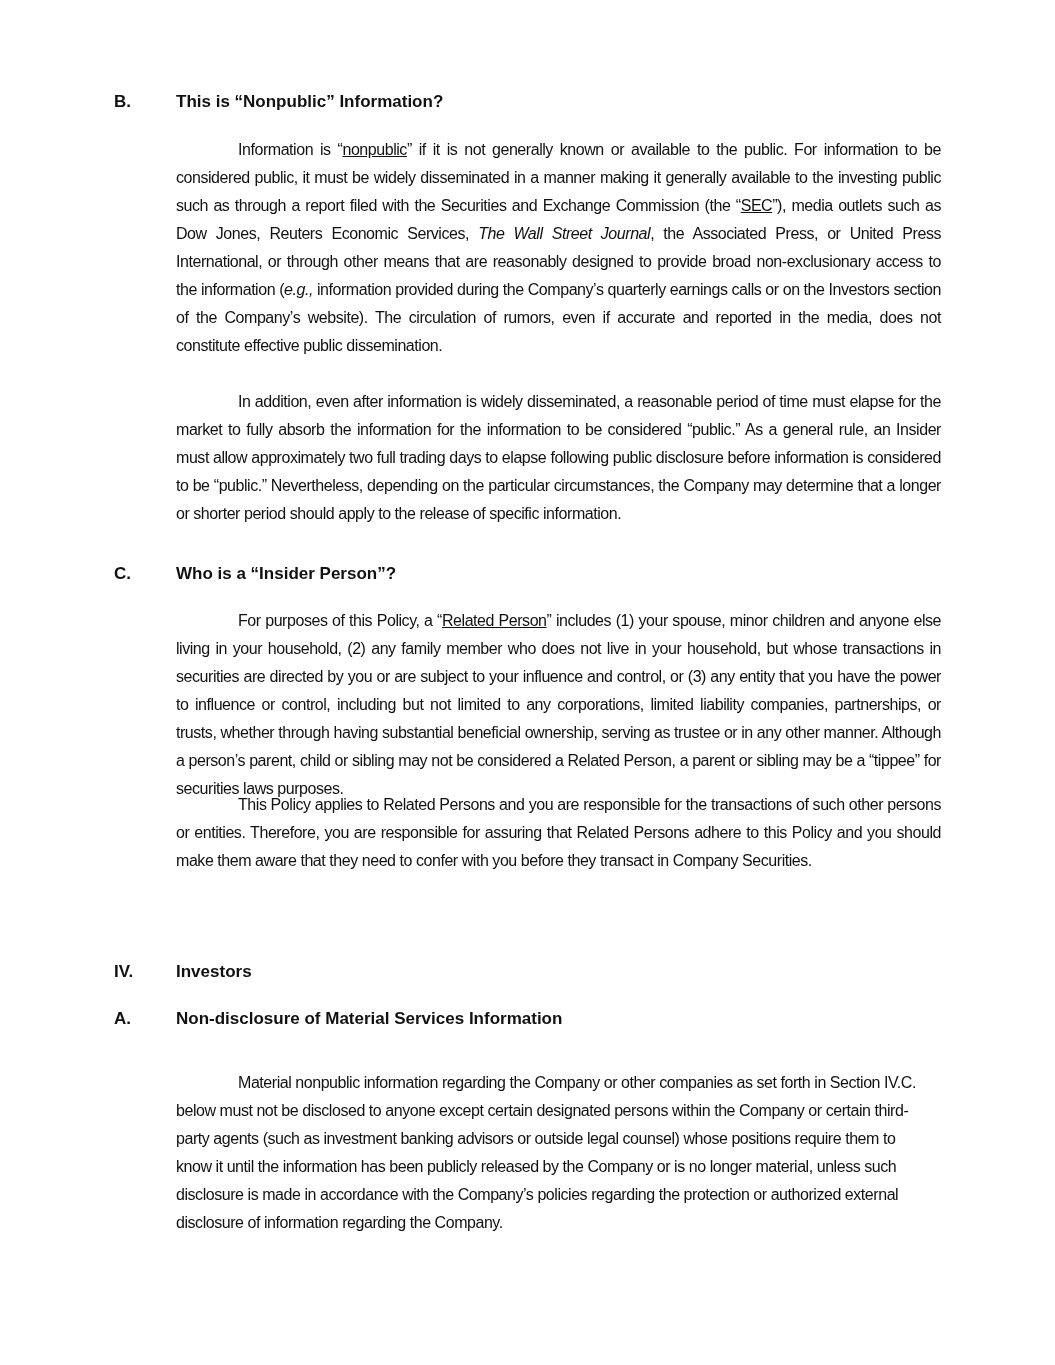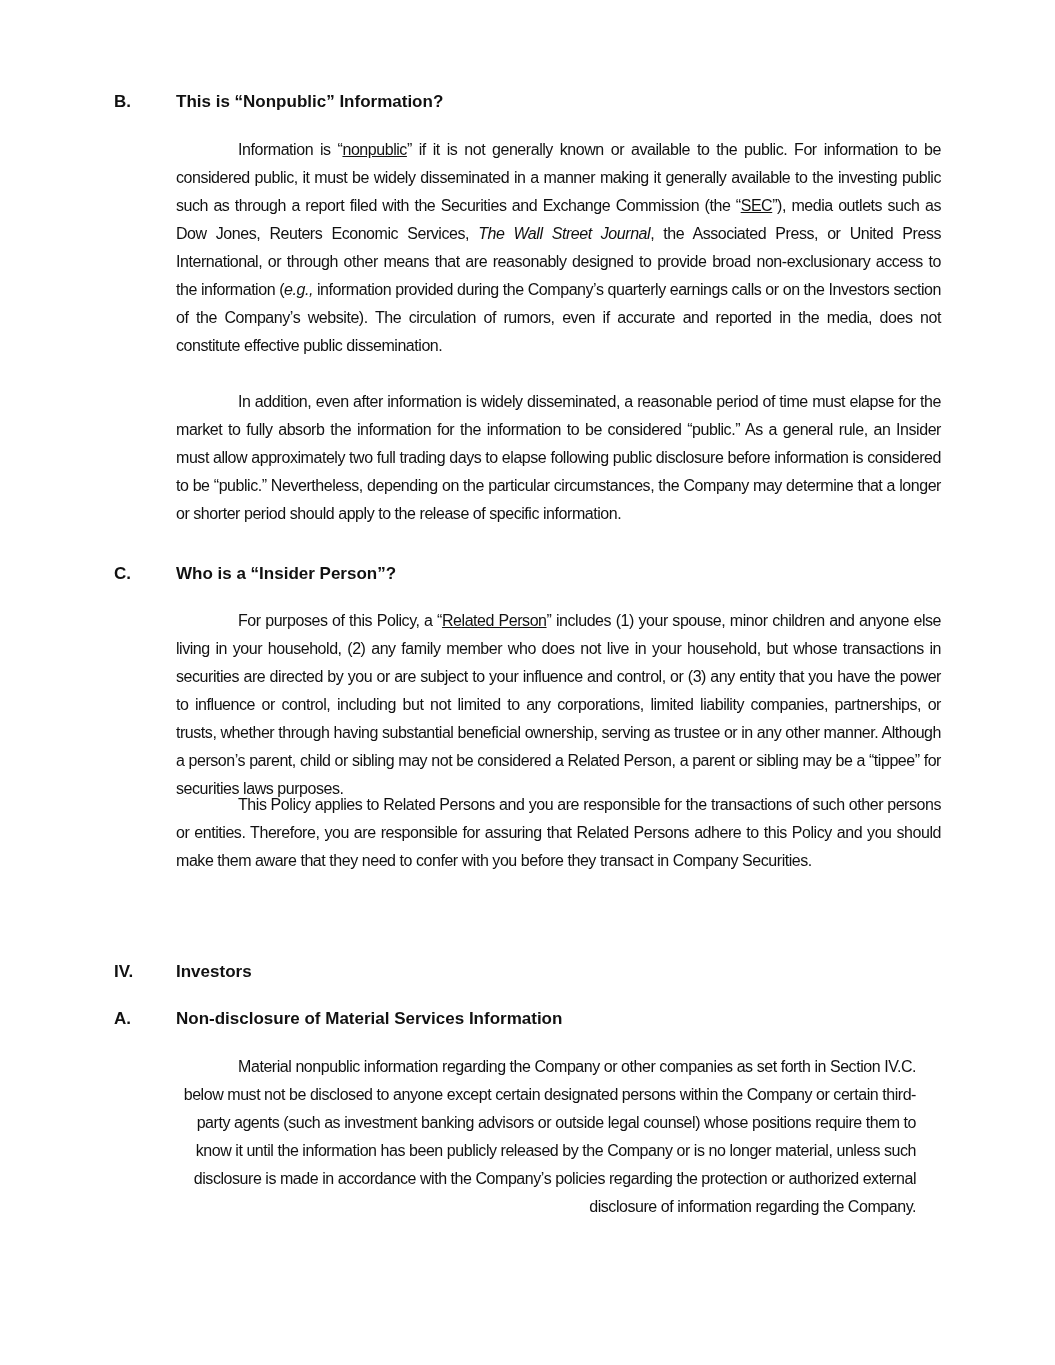--- a/index.html
+++ b/index.html
@@ -3,21 +3,21 @@
 <meta charset="utf-8">
 <style>
   html, body { margin: 0; padding: 0; background: #ffffff; }
   body { width: 1055px; height: 1365px; position: relative; overflow: hidden;
          font-family: "Liberation Sans", sans-serif; color: #111; }
   .heading { position: absolute; left: 114px; font-weight: bold; font-size: 17px; }
   .heading .num { position: absolute; left: 0; }
   .heading .title { position: absolute; left: 62px; white-space: nowrap; }
   .para { position: absolute; left: 176px; width: 765px; font-size: 16px; line-height: 28px;
           text-align: justify; text-indent: 62px; margin: 0; letter-spacing: -0.45px; word-spacing: 0px; }
-  .para.ragged { text-align: right; }
+  .para.ragged { text-align: left; margin-top: 16px; }
   u { text-decoration: underline; }
   i { font-style: italic; }
 </style>
 </head>
 <body>
 
 <div class="heading" style="top:92px;">
   <span class="num">B.</span>
   <span class="title">This is “Nonpublic” Information?</span>
 </div>

